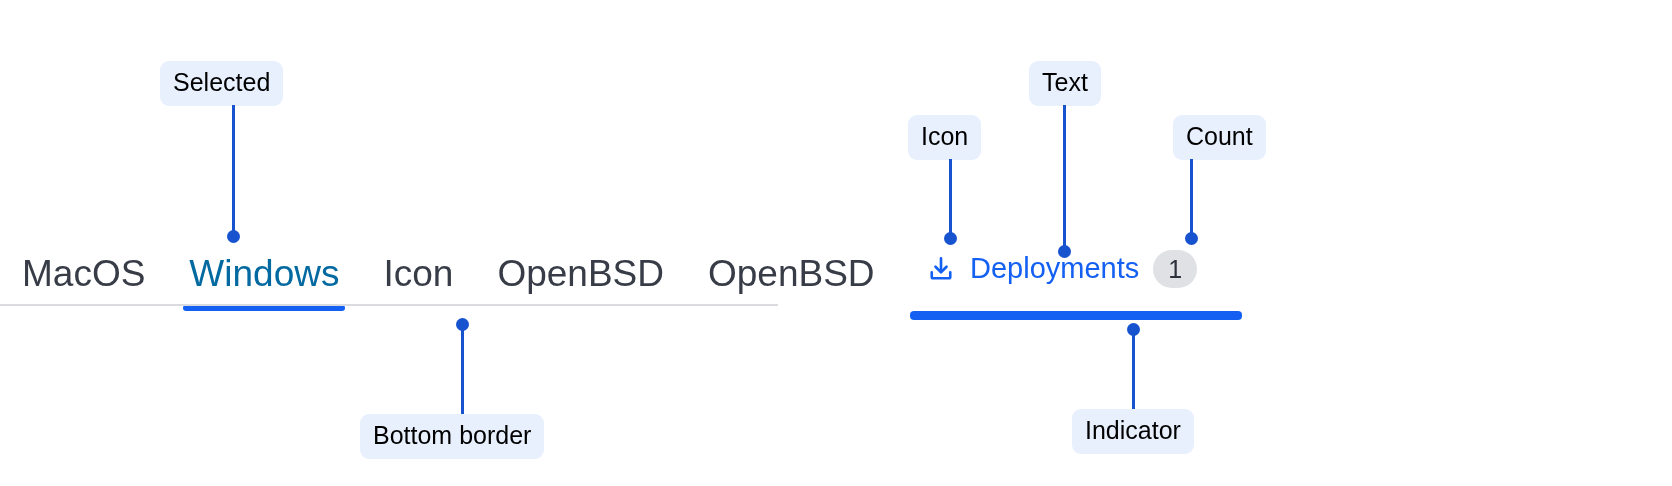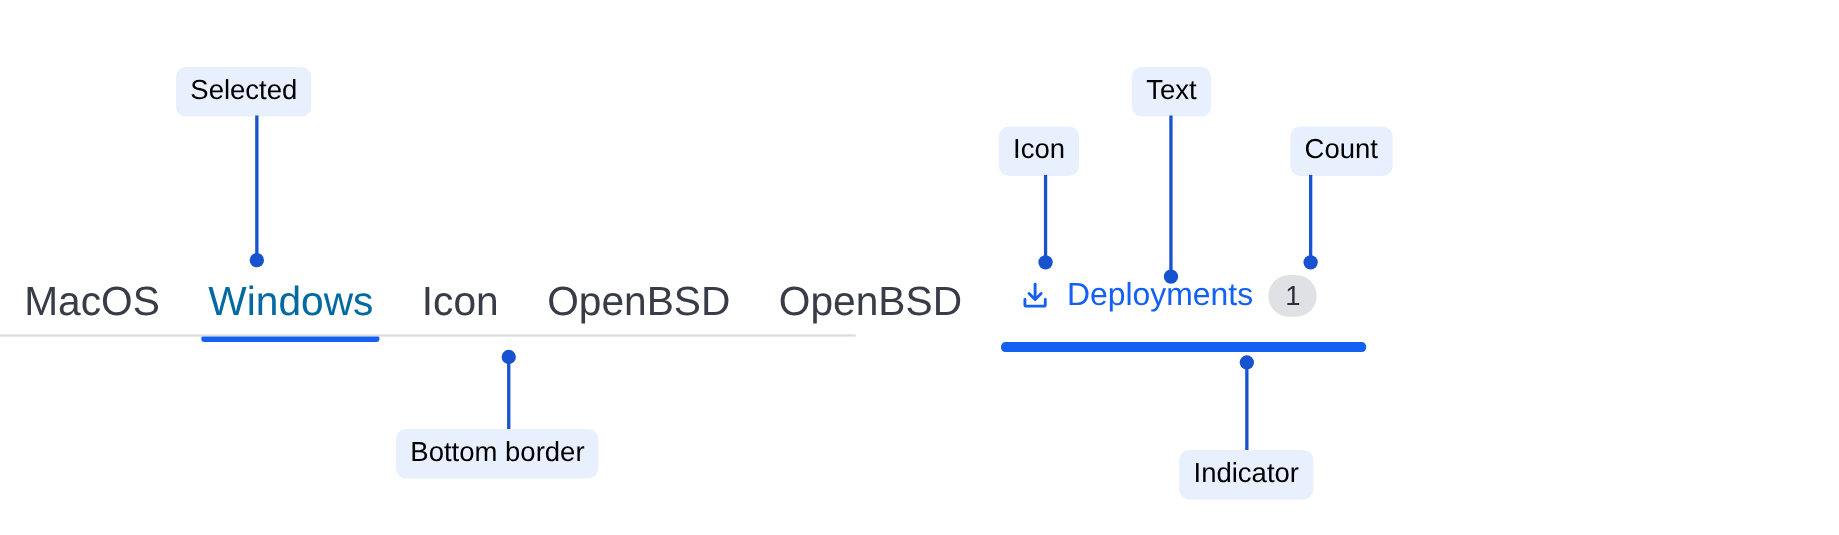--- a/index.html
+++ b/index.html
@@ -168,21 +168,21 @@
     </div>
   </div>
   <div id="right-indicator"></div>
 
   <div class="callout" style="left:160px; top:61px;">Selected</div>
   <div class="leader" style="left:232px; top:105px; height:130px;"></div>
   <div class="leader-dot" style="left:227px; top:230px;"></div>
 
   <div class="leader-dot" style="left:456px; top:318px;"></div>
   <div class="leader" style="left:461px; top:324px; height:92px;"></div>
-  <div class="callout" style="left:360px; top:390px;">Bottom border</div>
+  <div class="callout" style="left:360px; top:414px;">Bottom border</div>
 
   <div class="callout" style="left:908px; top:115px;text-align:right;">Icon</div>
   <div class="leader" style="left:949px; top:159px; height:78px;"></div>
   <div class="leader-dot" style="left:944px; top:232px;"></div>
 
   <div class="callout" style="left:1029px; top:61px;">Text</div>
   <div class="leader" style="left:1063px; top:105px; height:145px;"></div>
   <div class="leader-dot" style="left:1058px; top:245px;"></div>
 
   <div class="callout" style="left:1145px; top:115px;margin-left:28px;">Count</div>

